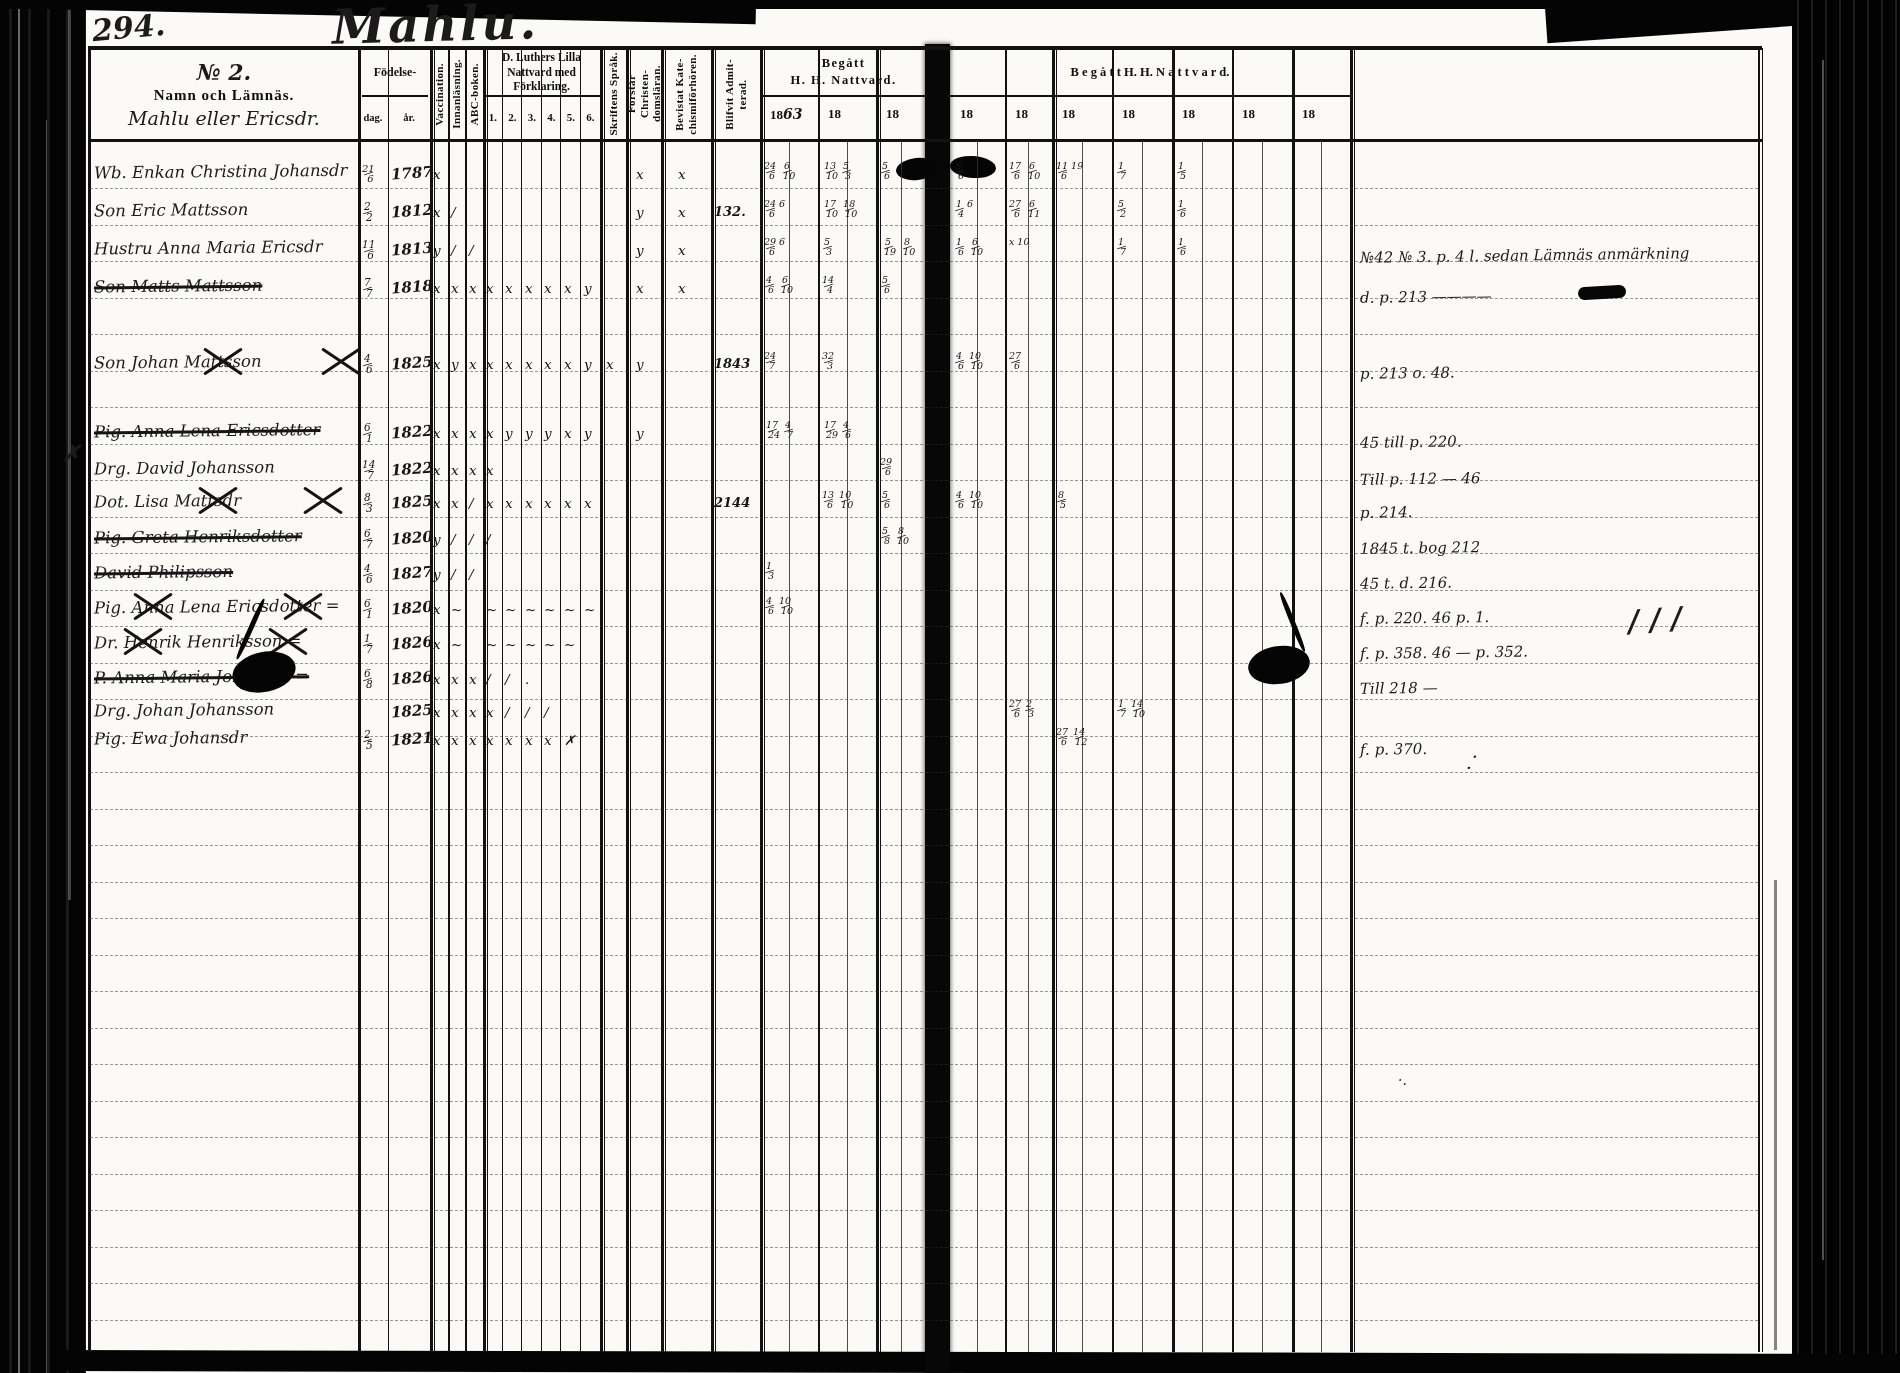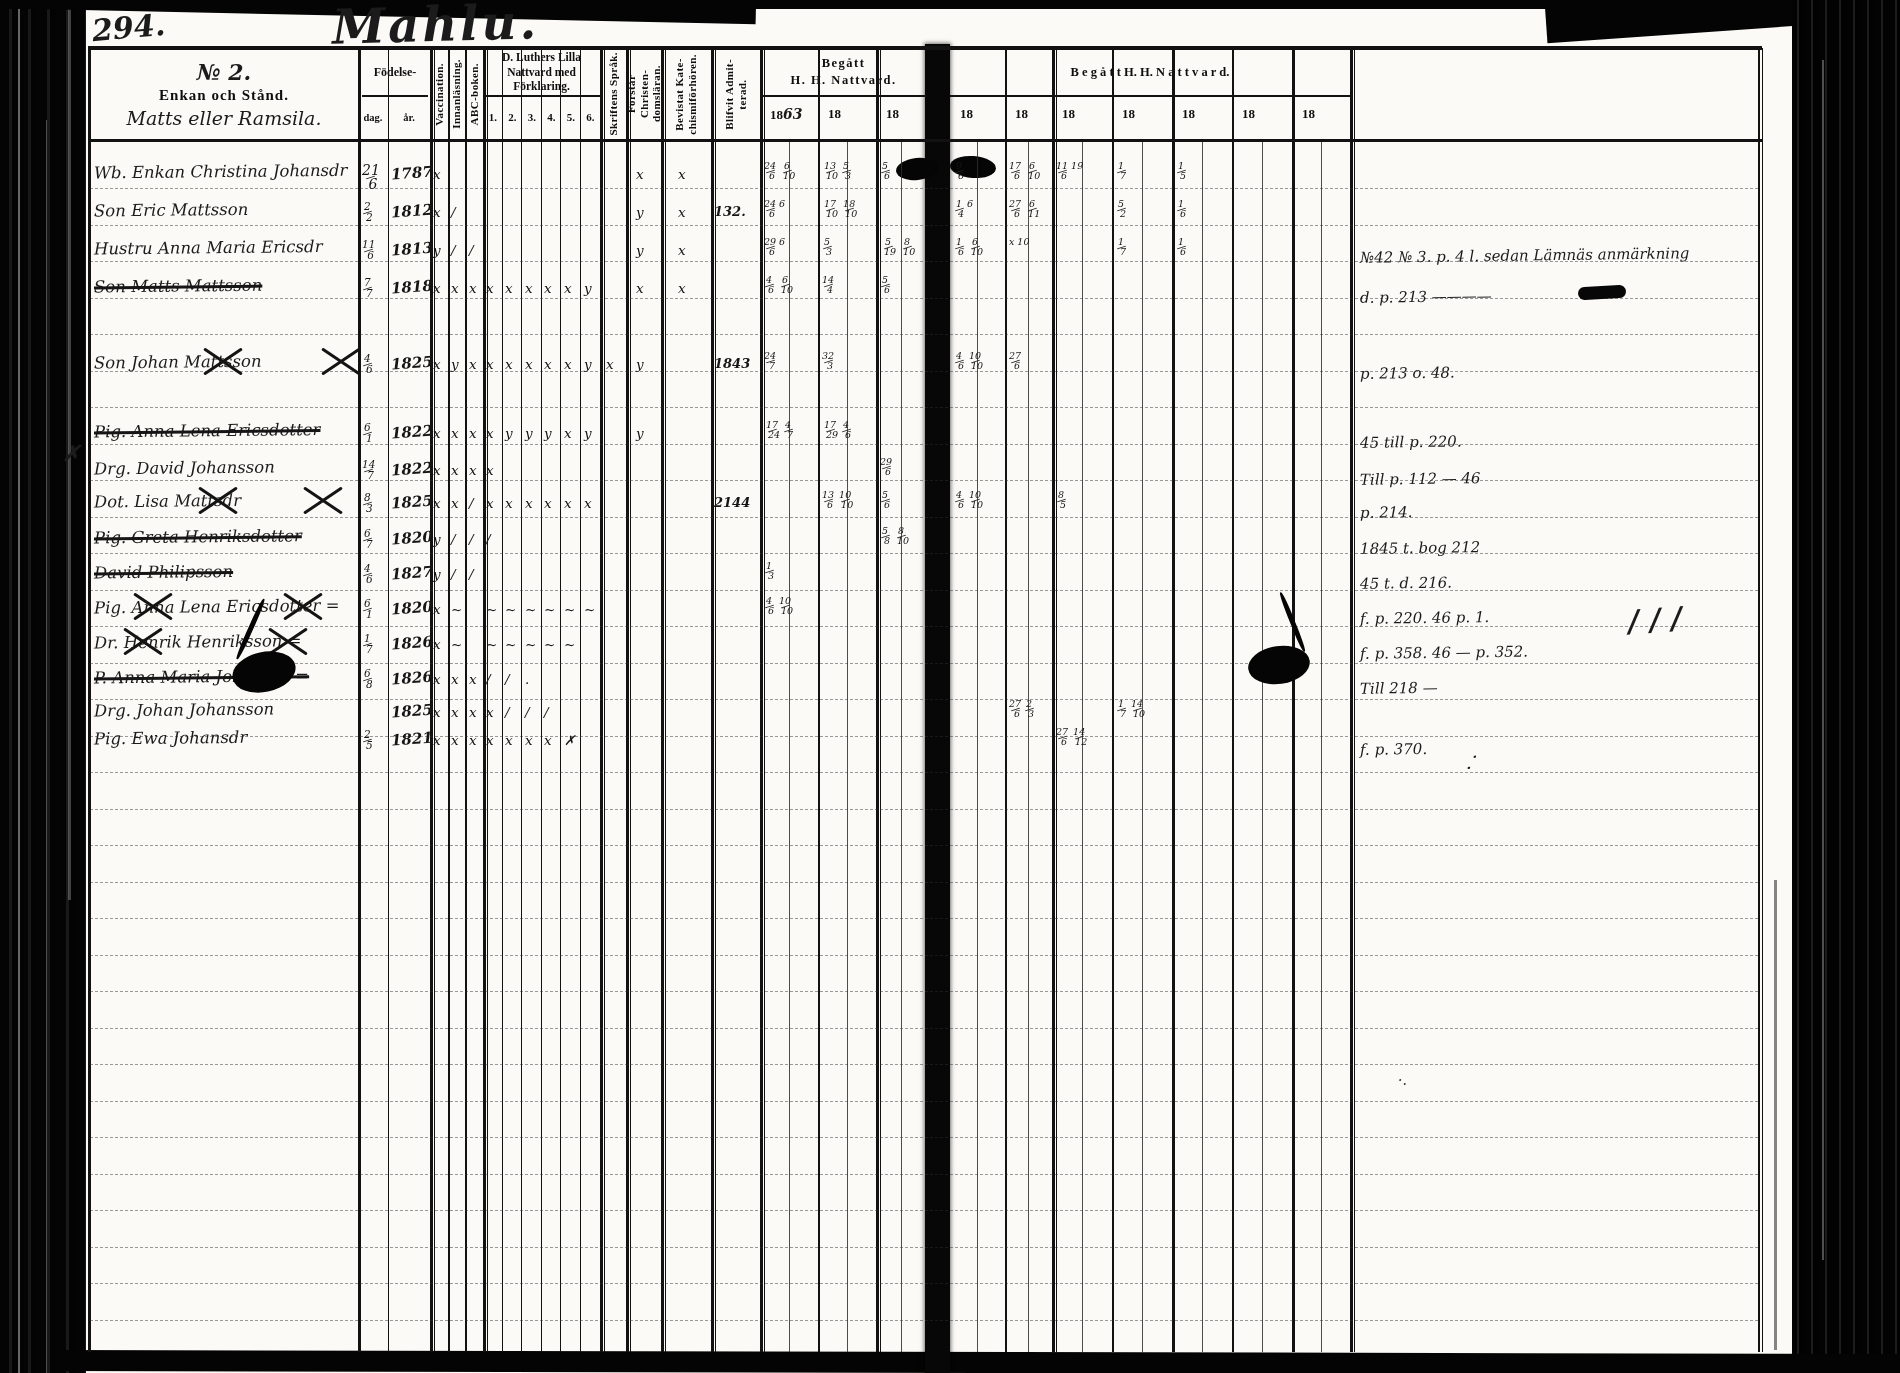--- a/index.html
+++ b/index.html
@@ -50,22 +50,22 @@
 
   <div class="abs" style="left:925px;top:44px;width:25px;height:1329px;background:#070707;box-shadow:0 0 4px 1px rgba(0,0,0,.55);"></div>
   <div class="blob" style="left:896px;top:158px;width:42px;height:22px;transform:rotate(-6deg);"></div>
   <div class="blob" style="left:950px;top:156px;width:46px;height:22px;transform:rotate(4deg);"></div>
 
   <div class="abs hand" style="left:92px;top:10px;font-size:30px;font-weight:bold;transform:rotate(-5deg);">294.</div>
   <div class="abs hand" style="left:332px;top:-4px;font-size:48px;font-weight:bold;letter-spacing:3px;transform:rotate(-1.5deg);">Mahlu.</div>
 
   <div class="abs cc" style="left:90px;top:50px;width:268px;height:88px;flex-direction:column;">
     <div class="hand" style="font-size:22px;font-weight:bold;">№ 2.</div>
-    <div class="print" style="font-size:15px;letter-spacing:1px;margin-top:2px;">Enkan och Stånd.</div>
-    <div class="hand" style="font-size:19px;margin-top:3px;">Matts eller Ramsila.</div>
+    <div class="print" style="font-size:15px;letter-spacing:1px;margin-top:2px;">Namn och Lämnäs.</div>
+    <div class="hand" style="font-size:19px;margin-top:3px;">Mahlu eller Ericsdr.</div>
   </div>
 
   <div class="abs cc print" style="left:358px;top:52px;width:74px;height:40px;font-size:12px;">Födelse-</div>
   <div class="abs cc print" style="left:358px;top:98px;width:30px;height:38px;font-size:10.5px;">dag.</div>
   <div class="abs cc print" style="left:388px;top:98px;width:42px;height:38px;font-size:10.5px;">år.</div>
 
   <div class="abs cc" style="left:430px;top:50px;width:18px;height:88px;">
       <span class="rot print">Vaccination.</span>
     </div>
   <div class="abs cc" style="left:448px;top:50px;width:17px;height:88px;">
@@ -200,21 +200,21 @@
       <div class="print" style="position: absolute; left: 1015px; top: 106px; font-size: 13px;">18</div>
       <div class="print" style="position: absolute; left: 1062px; top: 106px; font-size: 13px;">18</div>
       <div class="print" style="position: absolute; left: 1122px; top: 106px; font-size: 13px;">18</div>
       <div class="print" style="position: absolute; left: 1182px; top: 106px; font-size: 13px;">18</div>
       <div class="print" style="position: absolute; left: 1242px; top: 106px; font-size: 13px;">18</div>
       <div class="print" style="position: absolute; left: 1302px; top: 106px; font-size: 13px;">18</div>
     </div>
   <div id="rows" class="abs" style="left:0;top:0;width:1900px;height:1373px;">
       <div class="name hand" style="left: 94px; top: 162px; width: 264px;">Wb. Enkan Christina Johansdr</div>
       <div class="commcell" style="left: 362px; top: 164px;">
-        <span class="sfr" style="font-size: 14px;">
+        <span class="sfr" style="font-size: 10px;">
           <span>21</span>
           <span class="bar"></span>
           <span class="d">6</span>
         </span>
       </div>
       <div class="mark" style="left: 391px; top: 164px; font-size: 15px; transform: rotate(-4deg); font-weight: bold;">1787</div>
       <div class="mark" style="left: 433px; top: 166px;">x</div>
       <div class="mark" style="left: 636px; top: 166px;">x</div>
       <div class="mark" style="left: 678px; top: 166px;">x</div>
       <div class="commcell" style="left: 764px; top: 162px;">

